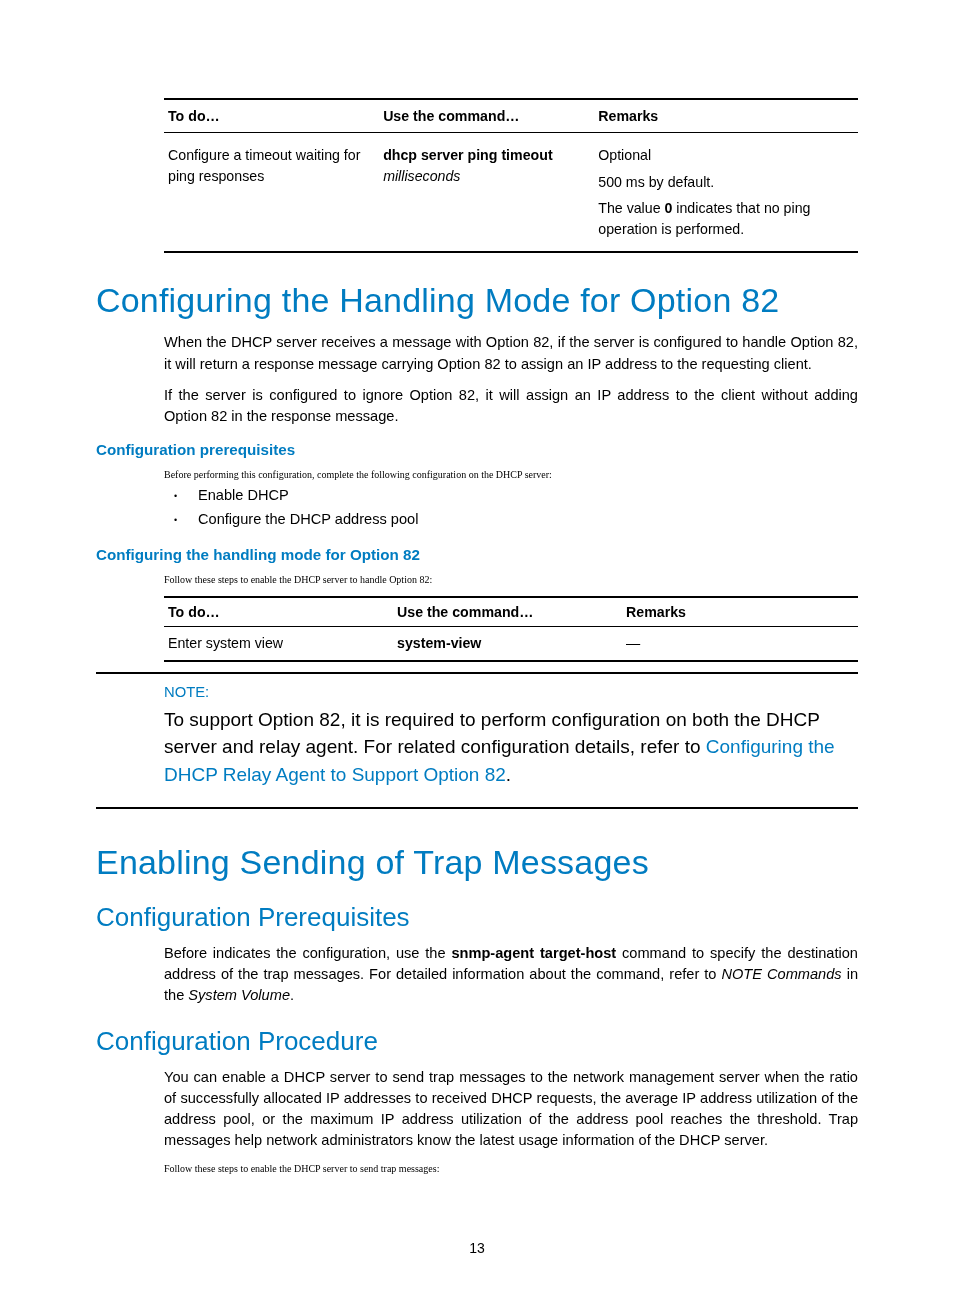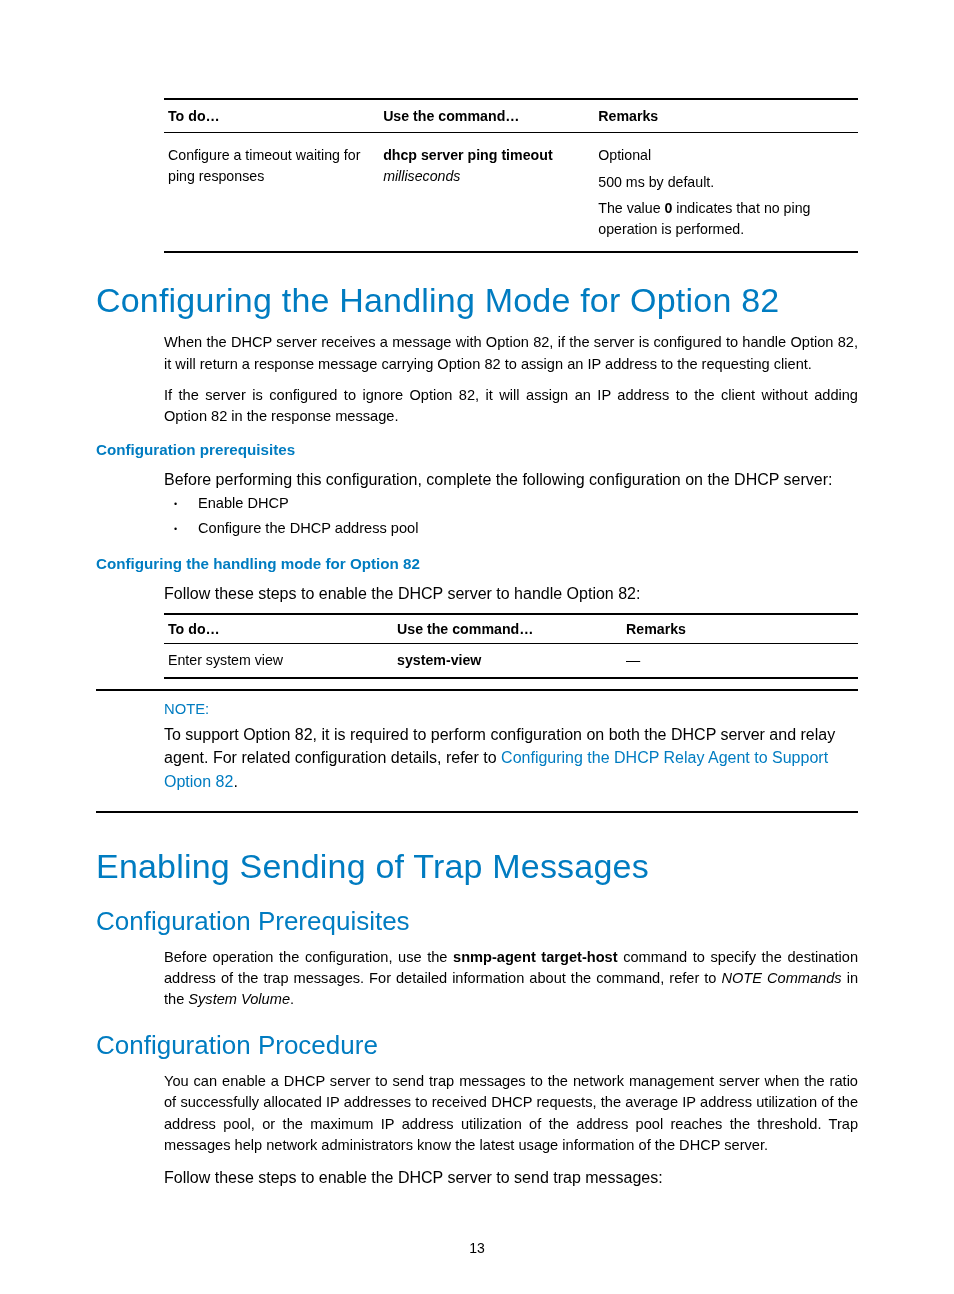--- a/index.html
+++ b/index.html
@@ -62,24 +62,25 @@
     margin-bottom: 8px;
   }
   p.body {
     font-size: 14.6px;
     line-height: 1.45;
     margin-left: 68px;
     margin-top: 10px;
     text-align: justify;
   }
   p.body-noindent {
-    font-size: 16px;
+    font-size: 10px;
     line-height: 1.45;
     margin-left: 68px;
     margin-top: 10px;
+    font-family: Liberation Serif, serif;
   }
   ul.bul {
     list-style: none;
     margin-left: 68px;
   }
   ul.bul li {
     font-size: 14.6px;
     line-height: 1.7;
     position: relative;
     padding-left: 34px;
@@ -105,21 +106,21 @@
     border-top: 2.2px solid #000;
     border-bottom: 2.2px solid #000;
     padding: 10px 0 18px 68px;
   }
   .note-label {
     color: #007cc1;
     font-size: 14.8px;
     margin-bottom: 6px;
   }
   .note-text {
-    font-size: 16px;
+    font-size: 19px;
     line-height: 1.45;
   }
   a.inline-link { color: #007cc1; text-decoration: none; }
   .snmp-bold { font-weight: bold; }
   .snmp-ital { font-style: italic; }
   .pagenum {
     position: absolute;
     bottom: 38px;
     left: 0; right: 0;
     text-align: center;
@@ -192,19 +193,19 @@
   </table>
 </div>
 
 <div class="note-wrap">
   <div class="note-label">NOTE:</div>
   <div class="note-text"><span>To support Option 82, it is required to perform configuration on both the DHCP server and relay agent. For related configuration details, refer to </span><a href="#" class="inline-link">Configuring the DHCP Relay Agent to Support Option 82</a><span>.</span></div>
 </div>
 
 <h1 style="margin-top:34px">Enabling Sending of Trap Messages</h1>
 <h2>Configuration Prerequisites</h2>
-<p class="body"><span>Before operation the configuration, use the </span><span class="snmp-bold">snmp-agent target-host</span><span> command to specify the destination address of the trap messages. For detailed information about the command, refer to </span><span class="snmp-ital">NOTE Commands</span><span> in the </span><span class="snmp-ital">System Volume</span><span>.</span></p>
+<p class="body"><span>Before indicates the configuration, use the </span><span class="snmp-bold">snmp-agent target-host</span><span> command to specify the destination address of the trap messages. For detailed information about the command, refer to </span><span class="snmp-ital">NOTE Commands</span><span> in the </span><span class="snmp-ital">System Volume</span><span>.</span></p>
 
 <h2>Configuration Procedure</h2>
 <p class="body">You can enable a DHCP server to send trap messages to the network management server when the ratio of successfully allocated IP addresses to received DHCP requests, the average IP address utilization of the address pool, or the maximum IP address utilization of the address pool reaches the threshold. Trap messages help network administrators know the latest usage information of the DHCP server.</p>
 <p class="body-noindent">Follow these steps to enable the DHCP server to send trap messages:</p>
 
 <div class="pagenum">13</div>
 
 </body></html>

